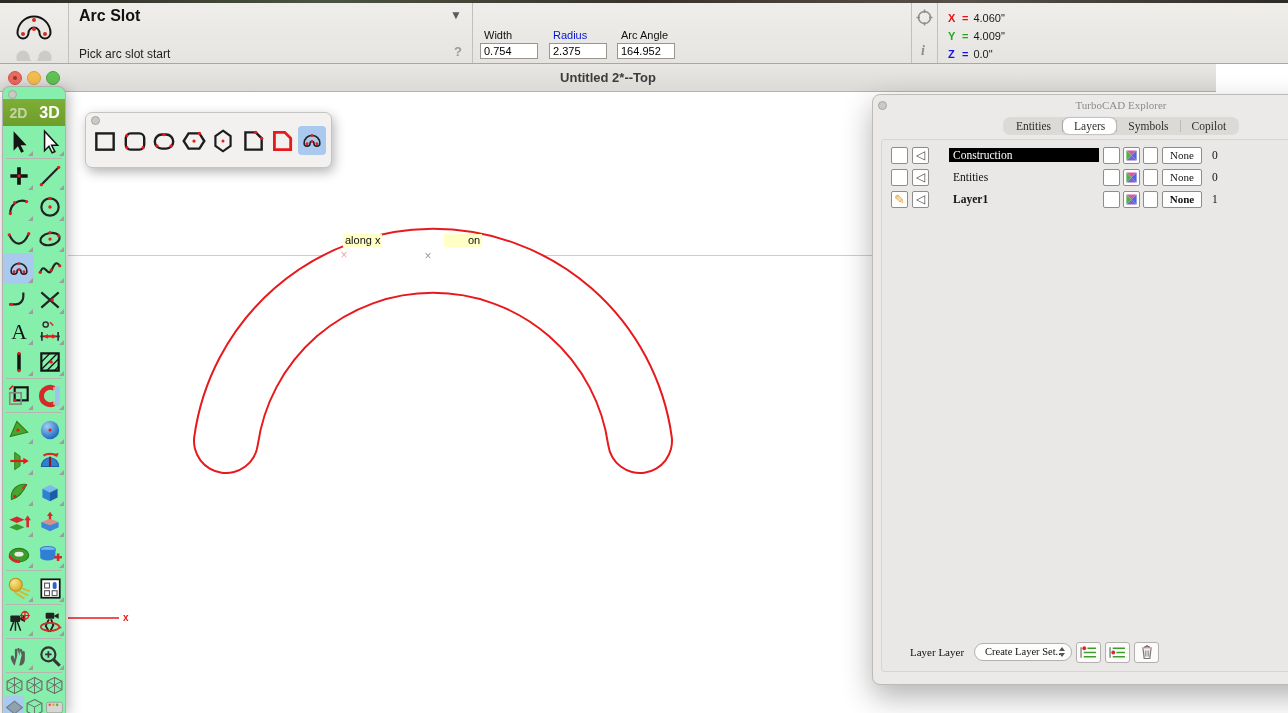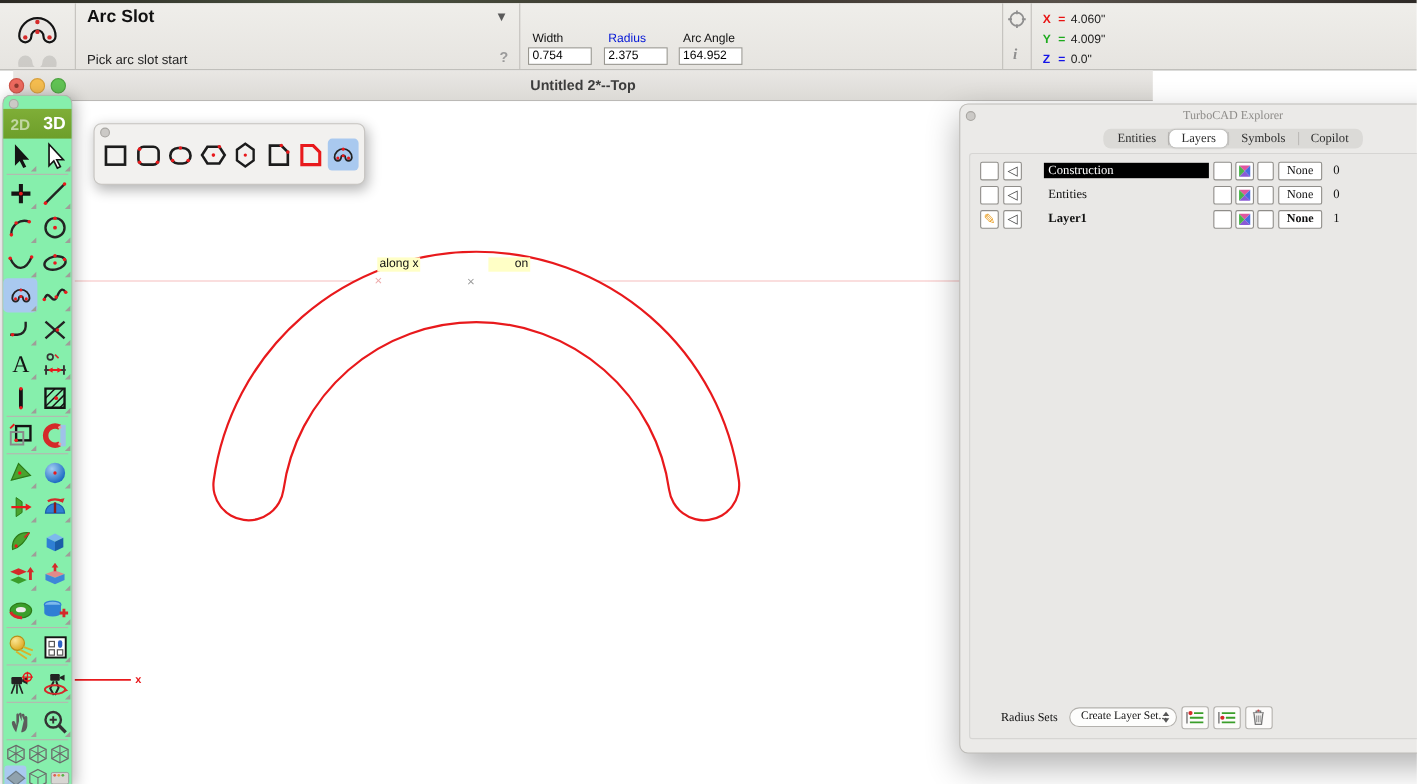--- a/index.html
+++ b/index.html
@@ -27,21 +27,21 @@
     font-family:"Liberation Sans",sans-serif; }
   .tb-target { position:absolute; left:916px; top:6px; }
   .tb-info { position:absolute; left:921px; top:40px; font-family:"Liberation Serif",serif;
     font-style:italic; font-weight:bold; font-size:14px; color:#8f8f8f; }
   .coord-row { position:absolute; left:948px; display:flex; gap:5px; font-size:11px; }
   .coord-row .ax { font-weight:bold; width:9px; }
   .coord-row .eq { font-weight:bold; }
   .coord-row .val { color:#1a1a1a; }
 
   
-  .doc-titlebar { position:absolute; left:12px; top:64px; width:1036px; height:28px;
+  .doc-titlebar { position:absolute; left:0; top:64px; width:1216px; height:28px;
     background:linear-gradient(#e9e7e4,#dcdad6); border-bottom:1px solid #b4b2ae; }
   .doc-title { width:100%; text-align:center; line-height:28px; font-size:13px;
     font-weight:bold; color:#3c3c3c; }
   .light { position:absolute; top:71px; width:14px; height:14px; border-radius:50%; }
   .light.red { left:8px; background:#ed6a5f; border:1px solid #ce5347; }
   .light.red::after { content:""; position:absolute; left:4px; top:4px; width:4px; height:4px;
     border-radius:50%; background:#8f3a30; }
   .light.yellow { left:27px; background:#f5bd4f; border:1px solid #d8a03c; }
   .light.green { left:46px; background:#61c354; border:1px solid #4ba33f; }
 
@@ -731,21 +731,21 @@
           </span>
         </div>
       <span class="gap3"></span>
       <div class="lbox small"></div>
       <span class="gap4"></span>
       <div class="nonebtn boldname">None</div>
       <span class="lcount">1</span>
     </div>
 
     <div class="ex-footer">
-      <span class="lsets-label">Radius Sets</span>
+      <span class="lsets-label">Layer Layer</span>
       <div class="lsets-dd">
         <span>Create Layer Set...</span>
         <span class="dd-stepper">
             <i class="up"></i>
             <i class="dn"></i>
           </span>
       </div>
       <div class="ex-btn">
         <svg width="17" height="15" viewBox="0 0 16 14">
           <path d="M1,2 V12" stroke="#8a8a8a" stroke-width="1.4"></path>

